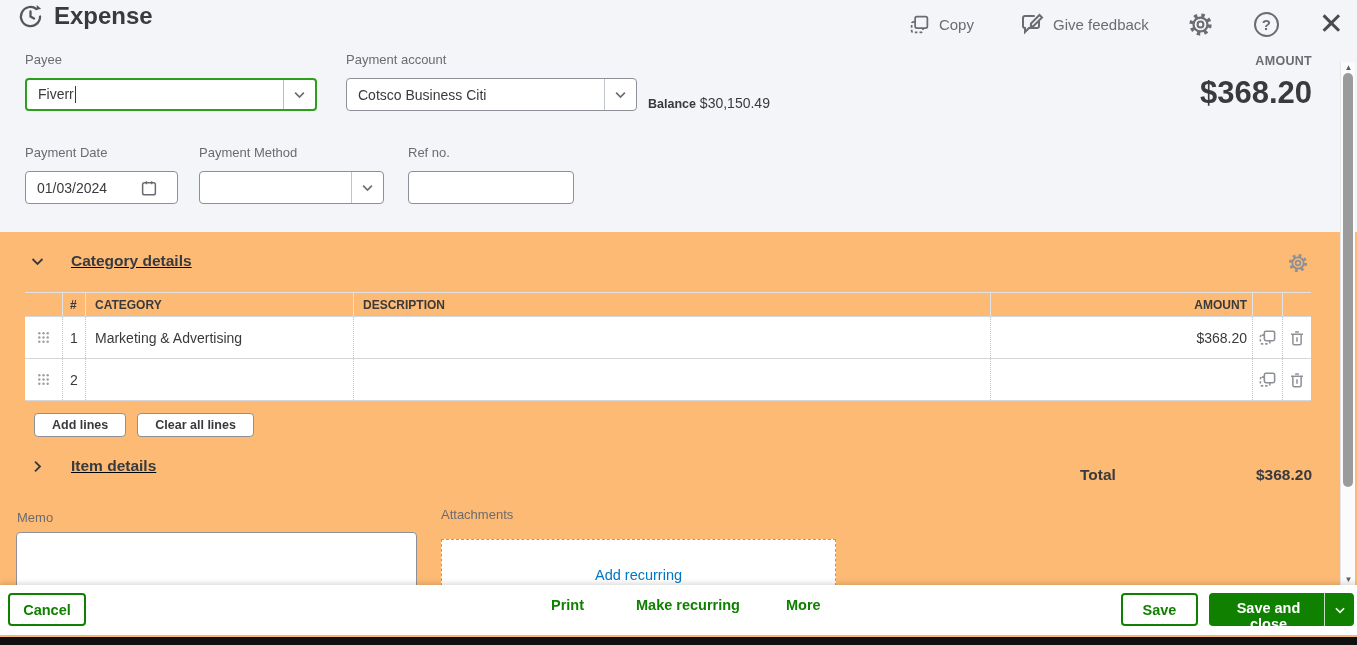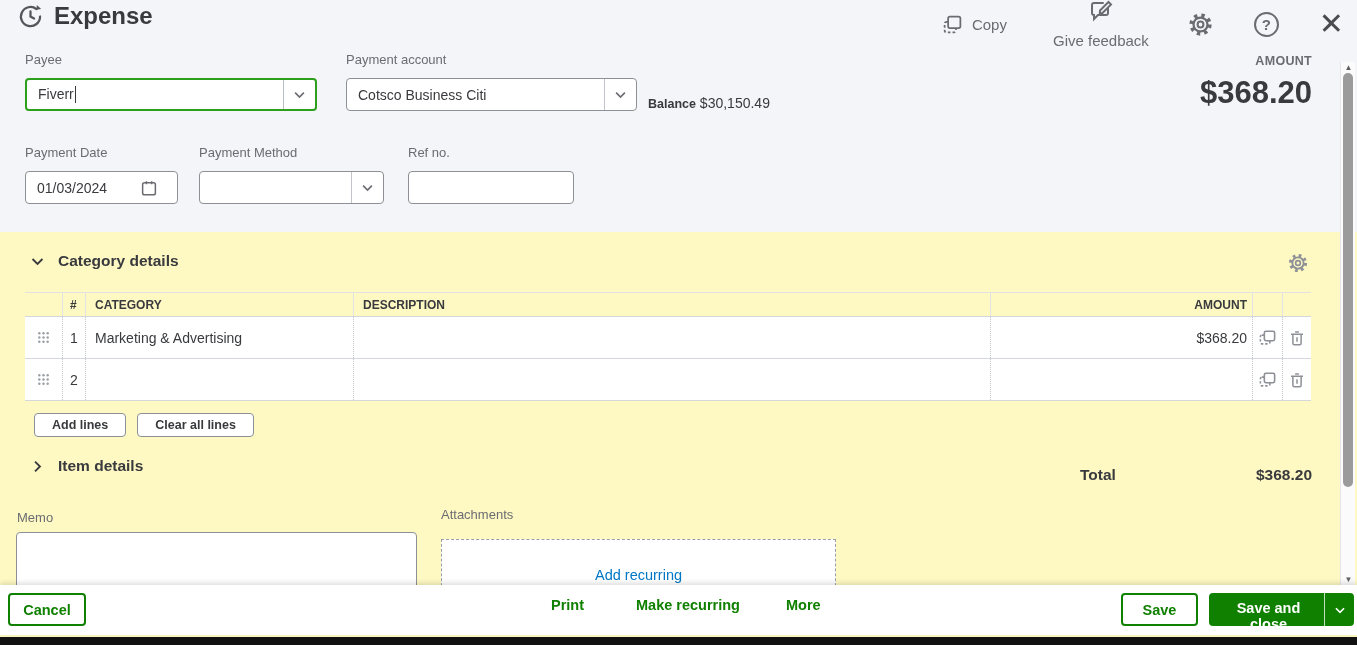--- a/index.html
+++ b/index.html
@@ -1,30 +1,30 @@
 <!DOCTYPE html>
 <html><head>
 <meta charset="utf-8">
 <style>
   * { margin:0; padding:0; box-sizing:border-box; }
   html,body { width:1357px; height:645px; }
   body { font-family:"Liberation Sans","DejaVu Sans",sans-serif; background:#fff; }
-  .page { position:relative; width:1357px; height:645px; overflow:hidden; background:#fef9c3; }
+  .page { position:relative; width:1357px; height:645px; overflow:hidden; background:#fdba74; }
 
   
   .top-section { position:absolute; left:0; top:0; width:1357px; height:232px; background:#f4f5f8; }
 
   .title-row { position:absolute; left:17px; top:2px; display:flex; align-items:center; gap:10px; }
   .title-icon svg { display:block; }
   .page-title { font-size:24px; font-weight:bold; color:#393a3d; }
 
   .header-actions { position:absolute; top:6px; right:13px; height:36px; display:flex; align-items:center; }
   .hact { display:flex; align-items:center; gap:9px; color:#6b6c72; font-size:15px; cursor:pointer; }
   .hact svg { display:block; }
-  .gap46 { margin-left:46px;flex-direction:column; } .gap38 { margin-left:38px; } .gap40 { margin-left:40px; }
+  .gap46 { margin-left:46px; } .gap38 { margin-left:38px; } .gap40 { margin-left:40px; }
   .help-circle { width:25px; height:25px; border:2px solid #6b6c72; border-radius:50%;
     display:flex; align-items:center; justify-content:center; font-size:15px; font-weight:bold; color:#6b6c72; }
   .close-x { font-size:30px; color:#4a4b4f; line-height:26px; font-family:"DejaVu Sans",sans-serif; }
 
   .field-label { font-size:13px; color:#6b6c72; margin-bottom:11px; }
   .input-box { background:#fff; border:1px solid #8d9096; border-radius:4px; height:33px;
     display:flex; align-items:center; font-size:14px; color:#393a3d;justify-content:flex-end; }
   .input-box .val { padding-left:11px; flex:1; white-space:nowrap; overflow:hidden; }
   .dd-seg { width:32px; height:100%; border-left:1px solid #c1c4c9; display:flex; align-items:center; justify-content:center; }
   .caret { display:inline-block; width:1px; height:17px; background:#393a3d; vertical-align:middle; margin-left:1px; animation:blink 1s steps(1) infinite; }
@@ -44,21 +44,21 @@
   .amount-value { font-size:31px; font-weight:bold; color:#393a3d; margin-top:7px; }
 
   .date-group { position:absolute; left:25px; top:145px; }
   .date-box { width:153px; justify-content:flex-start; padding-right:19px; }
   .method-group { position:absolute; left:199px; top:145px; }
   .method-box { width:185px; }
   .ref-group { position:absolute; left:408px; top:145px; }
   .ref-box { width:166px; }
 
   
-  .section-head { position:absolute; display:flex; align-items:center; gap:12px; cursor:pointer; }
+  .section-head { position:absolute; display:flex; align-items:center; gap:25px; cursor:pointer;text-decoration:underline; }
   .section-title { font-size:15.5px; font-weight:bold; color:#393a3d; }
   .cat-head { left:29px; top:252px; }
   .item-head { left:29px; top:457px; }
   .table-gear { position:absolute; left:1287px; top:252px; cursor:pointer; }
 
   
   .grid { position:absolute; left:25px; top:292px; width:1286px; font-size:14px; color:#393a3d; }
   .g-row { display:flex; align-items:stretch; }
   .g-head { height:25px; border-top:1px solid #e0e2e6; border-bottom:1px solid #d4d7dc;
     font-size:12px; font-weight:bold; align-items:center; }

